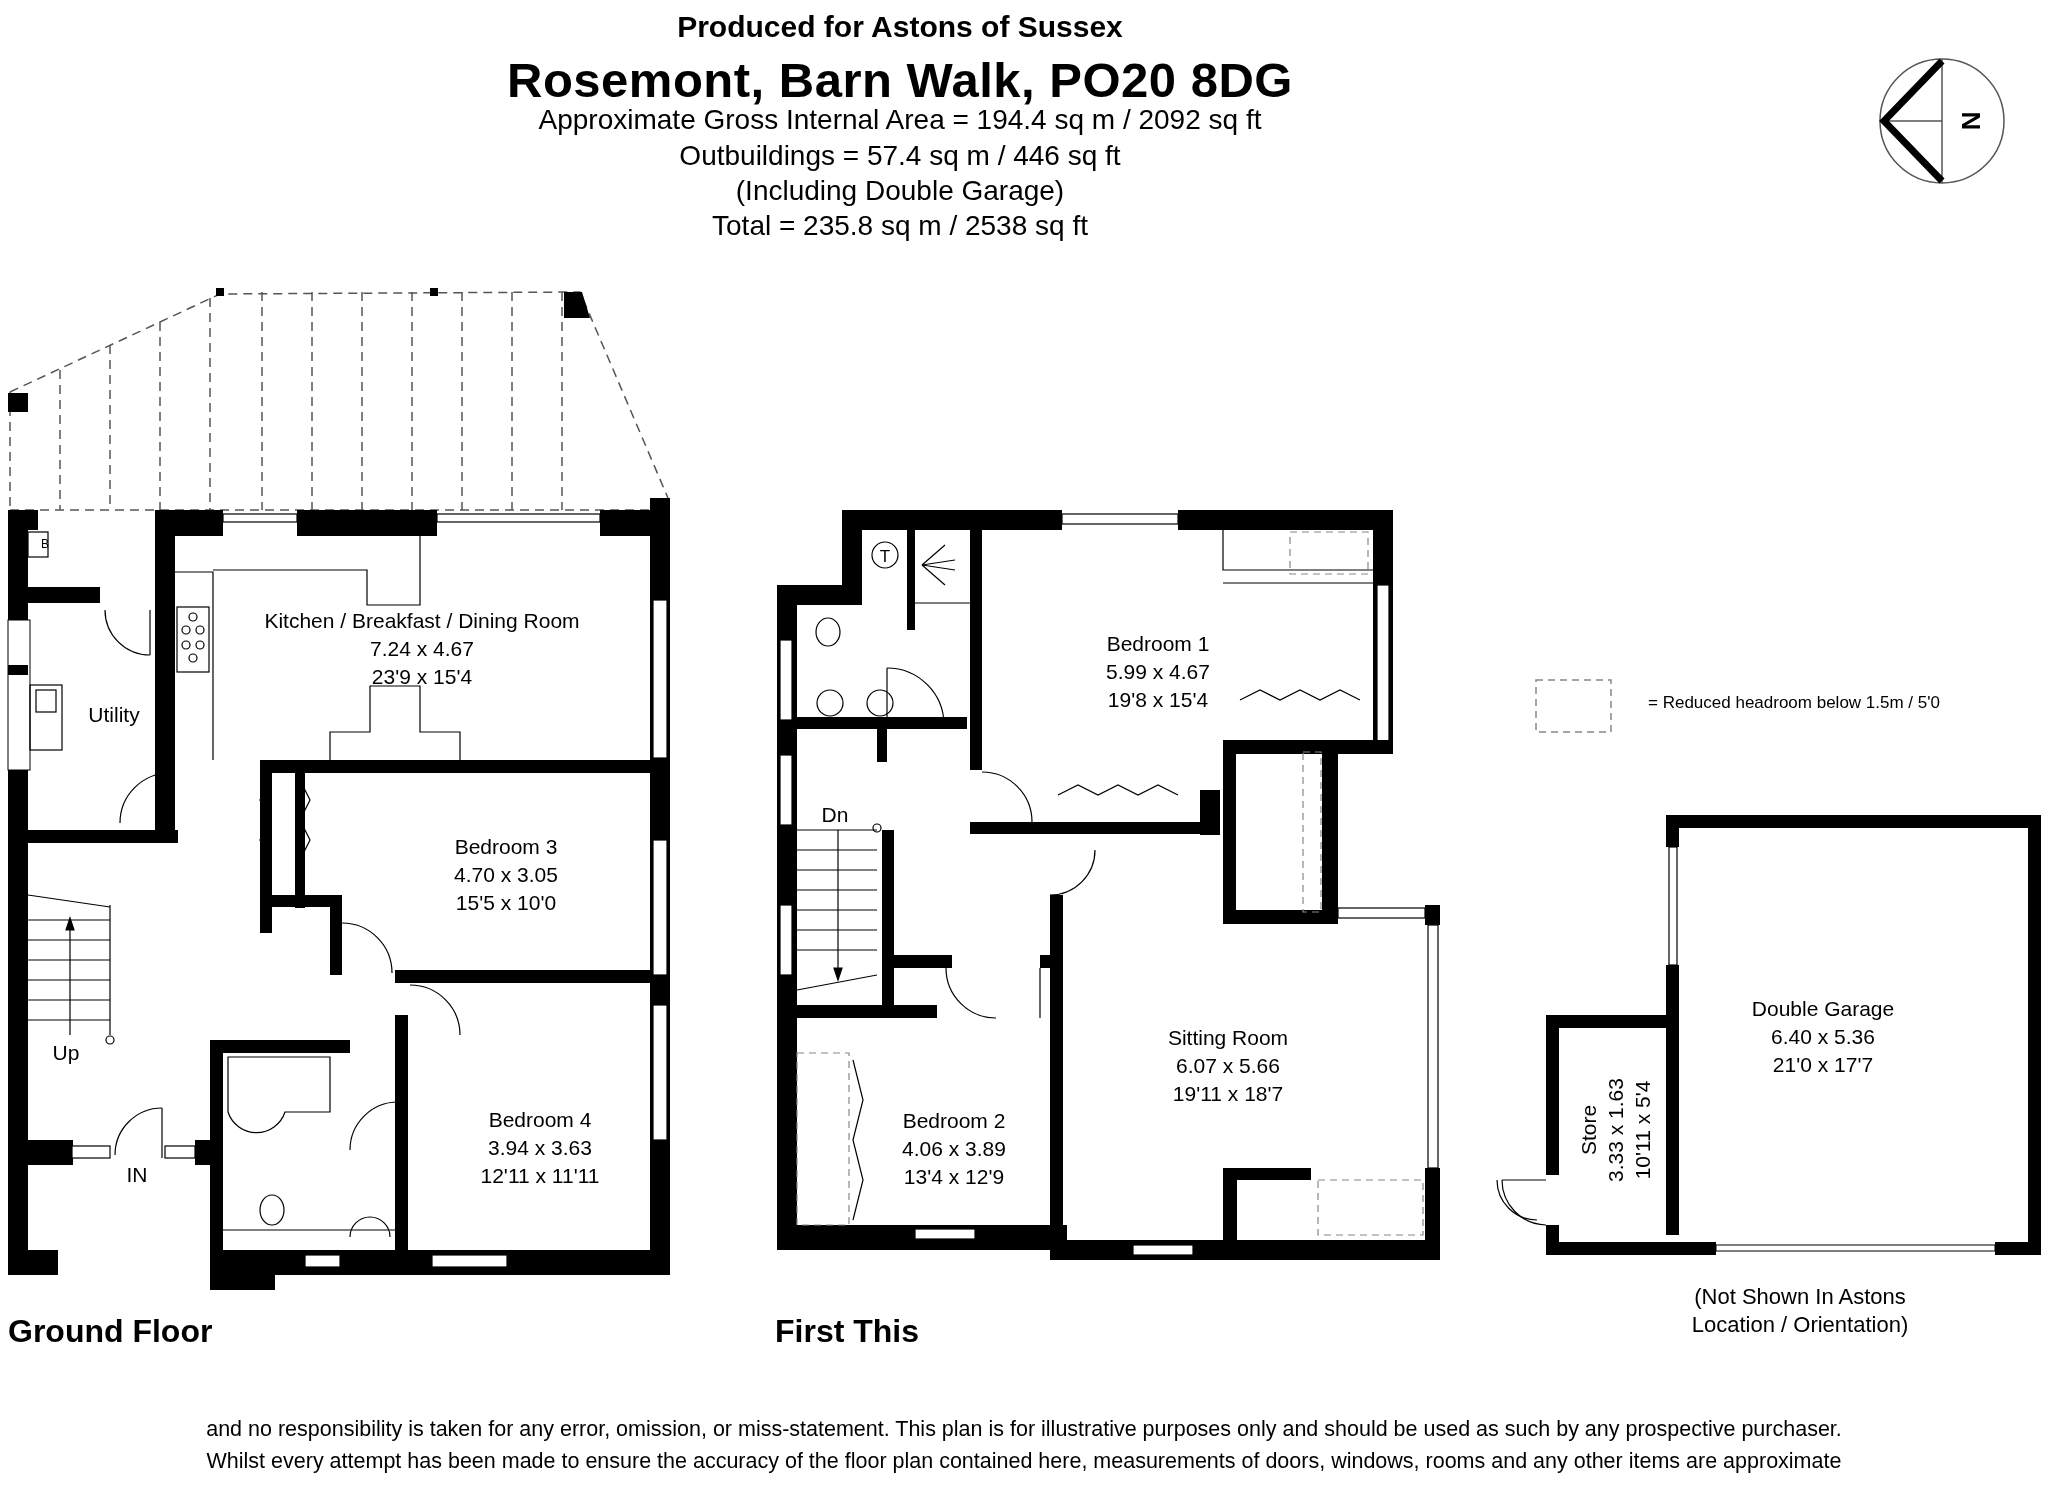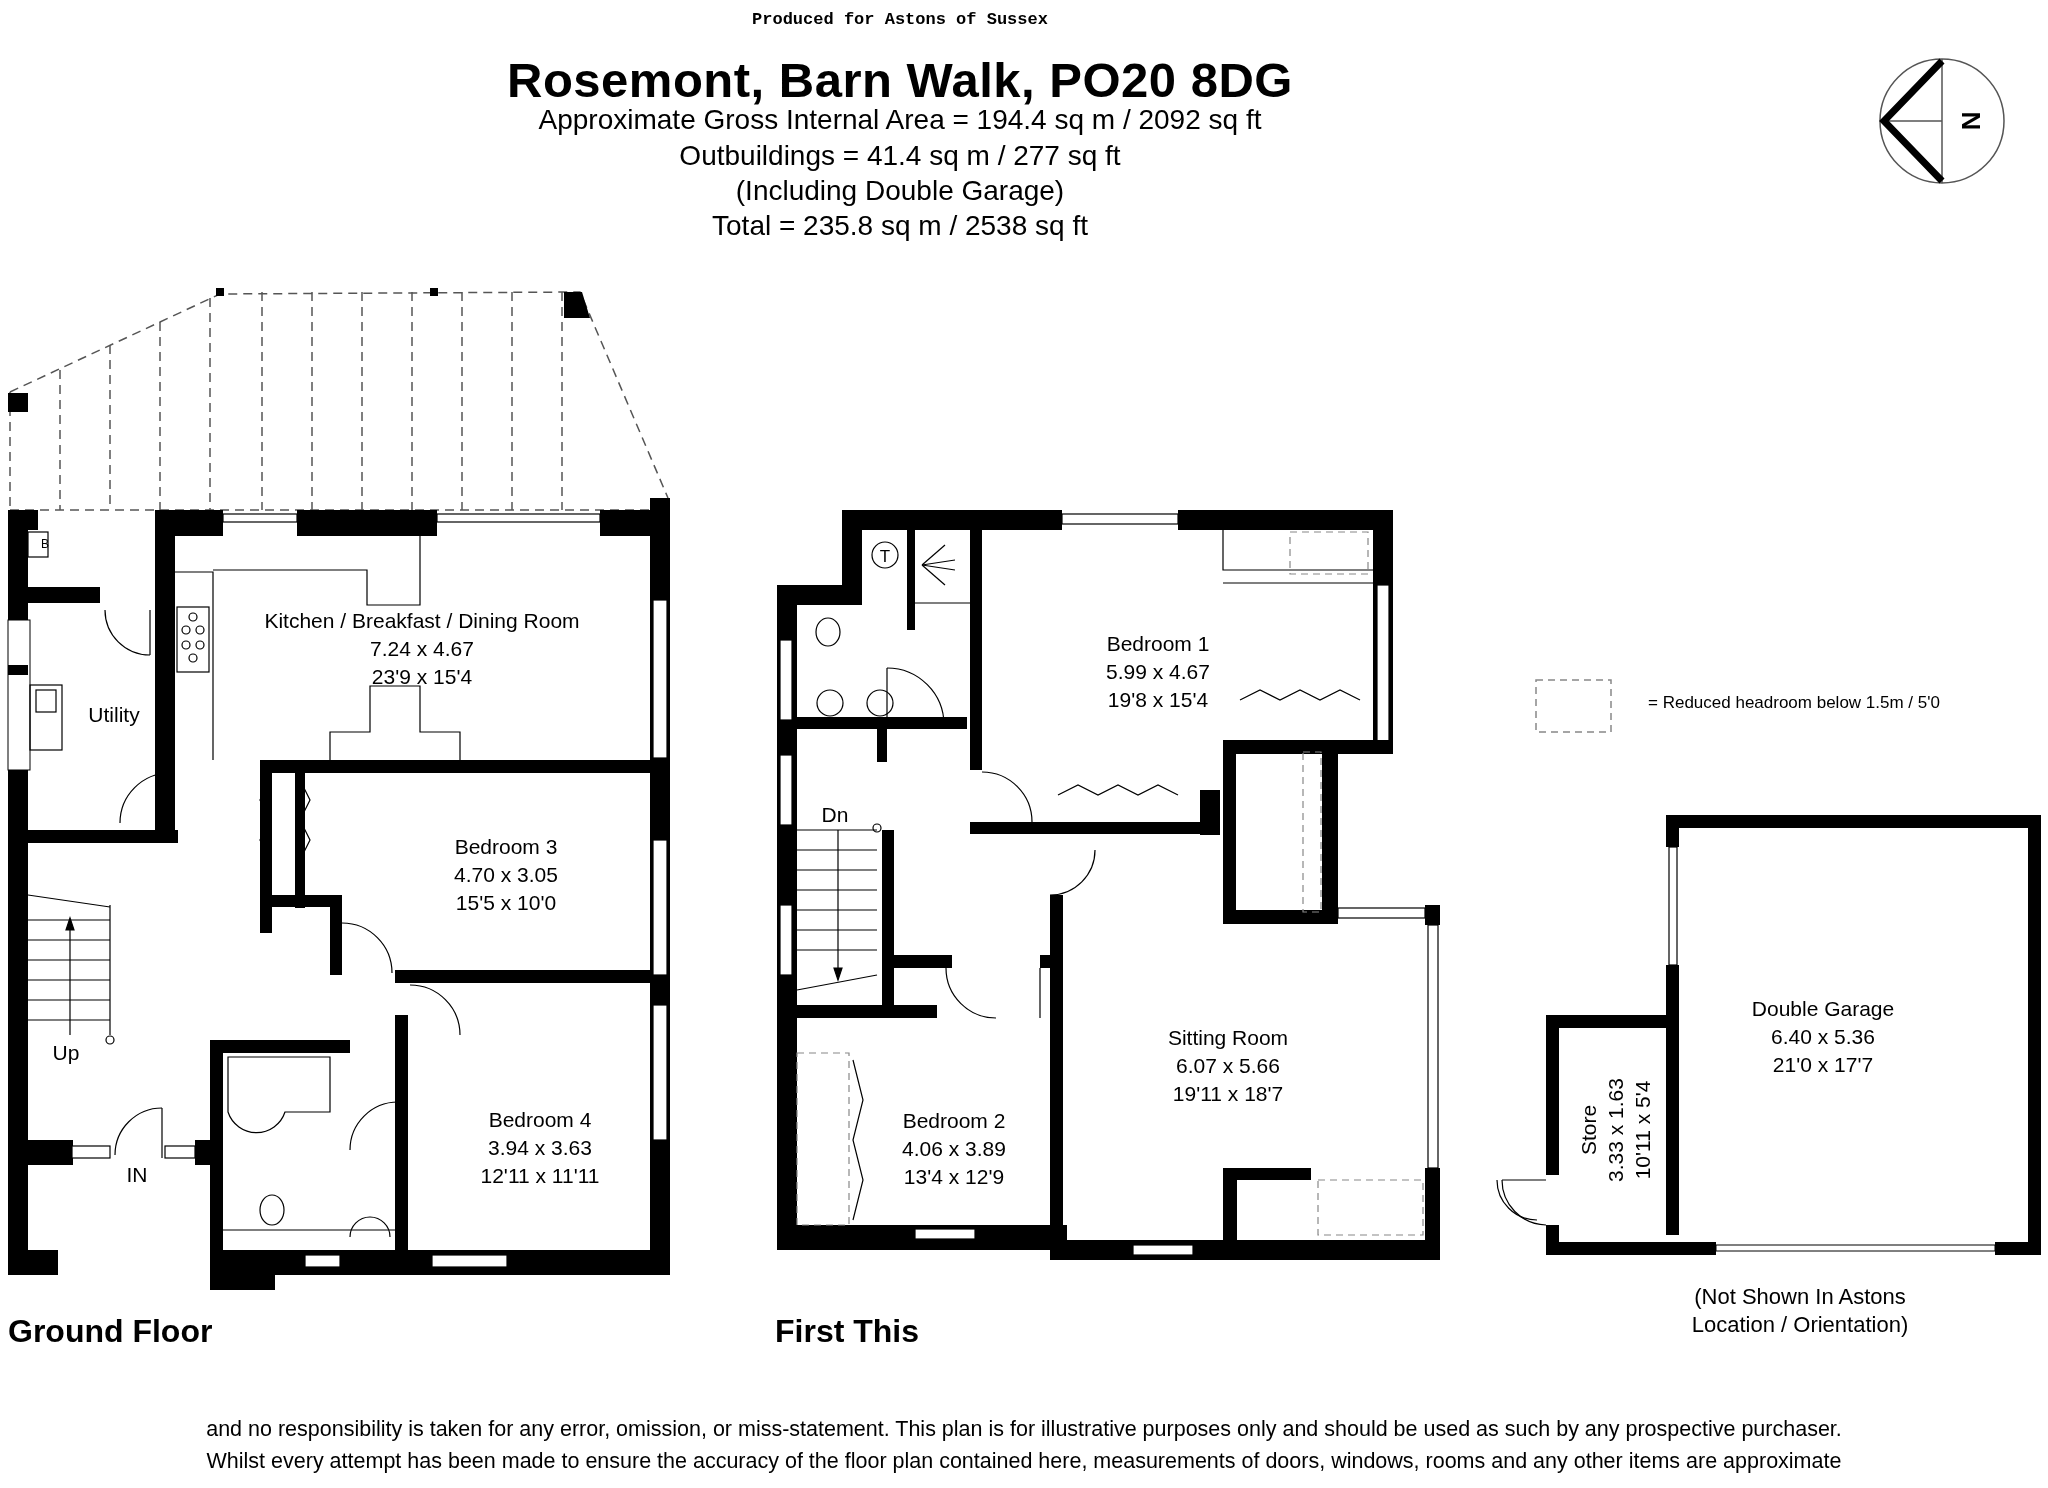--- a/index.html
+++ b/index.html
@@ -1,39 +1,39 @@
 <!DOCTYPE html>
 <html><head>
 <meta charset="utf-8">
 <style>
   html, body { margin:0; padding:0; background:#ffffff; }
   body { width:2048px; height:1488px; position:relative; overflow:hidden;
          font-family:"Liberation Sans", sans-serif; color:#000; }
   .abs { position:absolute; }
   .center { text-align:center; }
-  #produced { left:0; width:1800px; top:10px; font-size:17px; font-weight:bold;font-family:Liberation Mono, monospace; }
+  #produced { left:0; width:1800px; top:10px; font-size:30px; font-weight:bold; }
   #title { left:0; width:1800px; top:52px; font-size:49px; font-weight:bold; letter-spacing:0.5px; }
   .area-line { left:0; width:1800px; font-size:28px; }
   #gia { top:104px;text-align:center; } #outb { top:140px; } #incl { top:175px; } #total { top:210px; }
   .floor-label { font-size:32px; font-weight:bold; }
   #gf-label { left:8px; top:1313px; }
   #ff-label { left:775px; top:1313px; }
   #not-shown { left:1600px; width:400px; top:1283px; font-size:22px; line-height:28px; }
   #legend-text { left:1648px; top:693px; font-size:17px; }
   #disclaimer { left:0; width:2048px; top:1413px; font-size:21.5px; line-height:32px; }
   svg#plan { position:absolute; left:0; top:0; }
   .rl { font-size:21px; text-anchor:middle; }
 </style>
 </head>
 <body>
 
 <div id="produced" class="abs center">Produced for Astons of Sussex</div>
 <div id="title" class="abs center">Rosemont, Barn Walk, PO20 8DG</div>
 <div id="gia" class="abs center area-line">Approximate Gross Internal Area = 194.4 sq m / 2092 sq ft</div>
-<div id="outb" class="abs center area-line">Outbuildings = 41.4 sq m / 277 sq ft</div>
+<div id="outb" class="abs center area-line">Outbuildings = 57.4 sq m / 446 sq ft</div>
 <div id="incl" class="abs center area-line">(Including Double Garage)</div>
 <div id="total" class="abs center area-line">Total = 235.8 sq m / 2538 sq ft</div>
 
 <svg id="plan" width="2048" height="1488" viewBox="0 0 2048 1488" xmlns="http://www.w3.org/2000/svg">
 
   <g>
     <circle cx="1942" cy="121" r="62" fill="none" stroke="#555" stroke-width="1.5"></circle>
     <line x1="1942" y1="59" x2="1942" y2="183" stroke="#555" stroke-width="1.5"></line>
     <line x1="1883" y1="121" x2="1942" y2="121" stroke="#555" stroke-width="1.5"></line>
     <polyline points="1942,61 1884,121 1942,181" fill="none" stroke="#000" stroke-width="7"></polyline>

